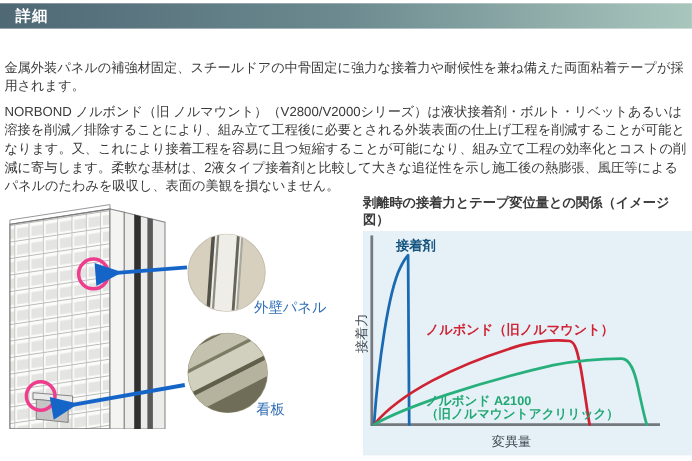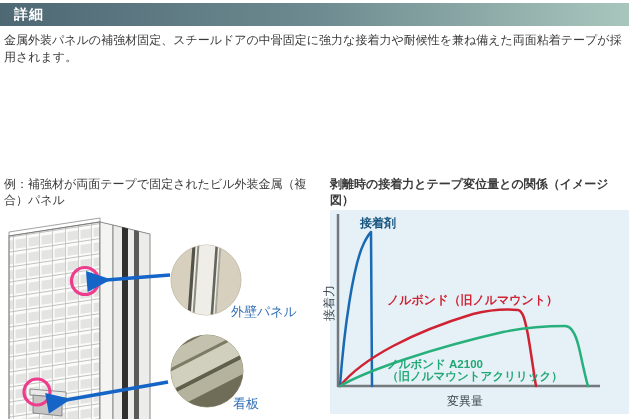--- a/index.html
+++ b/index.html
@@ -2,21 +2,21 @@
 <html><head>
 <meta charset="utf-8">
 <style>
   html,body{margin:0;padding:0;background:#fff;}
   .page{position:relative;width:629px;height:419px;overflow:hidden;background:#fff;
         font-family:"Liberation Sans","DejaVu Sans",sans-serif;color:#3a3a3a;}
   .header-bar{position:absolute;left:0;top:3px;width:629px;height:23px;
       background:linear-gradient(to right,#4e6874,#6d8a90,#a9c6bd);
       display:flex;align-items:center;}
   .header-bar span{color:#fff;font-size:14px;font-weight:bold;padding-left:14px;letter-spacing:1px;}
-  .body-text{position:absolute;left:4px;top:32px;width:622px;font-size:12px;line-height:17px;}
+  .body-text{position:absolute;left:4px;top:53px;width:622px;font-size:12px;line-height:17px;}
   .body-text p{margin:0 0 6px 0;}
   .figures{position:absolute;left:0;top:176px;width:629px;display:flex;}
   .fig-left{width:330px;}
   .fig-right{width:299px;}
   .caption{margin:0;font-size:12px;line-height:16px;}
   .fig-left .caption{padding-left:4px;width:322px;}
   .fig-right .caption{margin-bottom:2px;font-weight:bold;}
   .fig-left svg{display:block;margin-top:0;}
   .fig-right svg{display:block;overflow:visible;}
   .lbl{font-size:12px;font-weight:bold;}
@@ -31,26 +31,26 @@
 <body>
 
 <div class="page">
 
   <div class="header-bar">
     <span>詳細</span>
   </div>
 
   <div class="body-text">
     <p>金属外装パネルの補強材固定、スチールドアの中骨固定に強力な接着力や耐候性を兼ね備えた両面粘着テープが採用されます。</p>
+    <p>NORBOND ノルボンド（旧 ノルマウント）（V2800/V2000シリーズ）は液状接着剤・ボルト・リベットあるいは溶接を削減／排除することにより、組み立て工程後に必要とされる外装表面の仕上げ工程を削減することが可能となります。又、これにより接着工程を容易に且つ短縮することが可能になり、組み立て工程の効率化とコストの削減に寄与します。柔軟な基材は、2液タイプ接着剤と比較して大きな追従性を示し施工後の熱膨張、風圧等によるパネルのたわみを吸収し、表面の美観を損ないません。</p>
   </div>
 
   <div class="figures">
 
     <div class="fig-left">
-      <p class="caption">例：補強材が両面テープで固定されたビル外装金属（複合）パネル</p>
       <svg width="330" height="214" viewBox="0 0 330 214">
         <defs>
           <pattern id="wgrid" width="13" height="15" patternUnits="userSpaceOnUse" patternTransform="skewY(-8.5)">
             <rect width="13" height="15" fill="#fbfbfa"></rect>
             <rect x="2.5" y="4" width="10.5" height="9" fill="#e4e4e2"></rect>
             <rect width="13" height="0.8" fill="#b3b3b1"></rect>
             <rect width="0.8" height="15" fill="#c2c2c0"></rect>
           </pattern>
           <marker id="ah" markerWidth="8" markerHeight="8" refX="1.5" refY="3" orient="auto">
             <path d="M7,0 L0,3 L7,6 Z" fill="#1565c8"></path>

